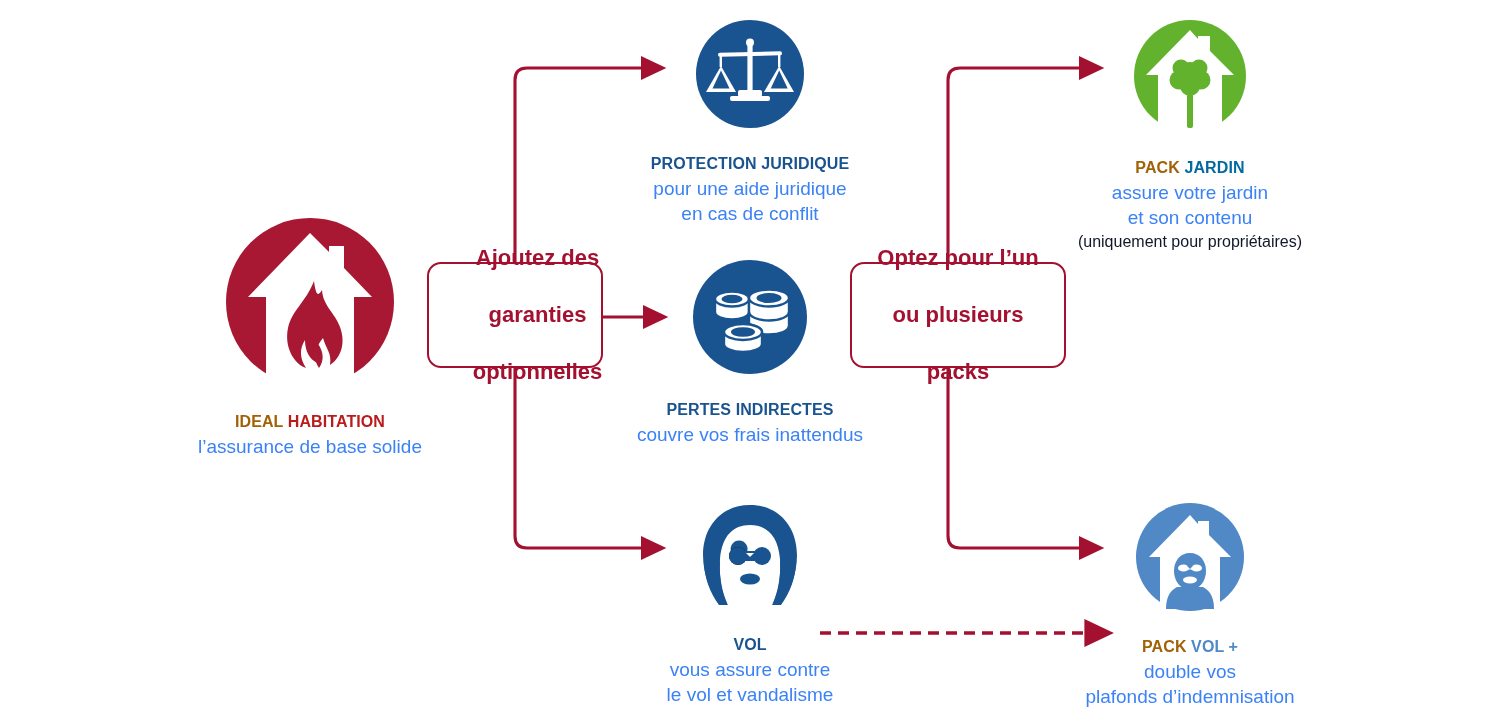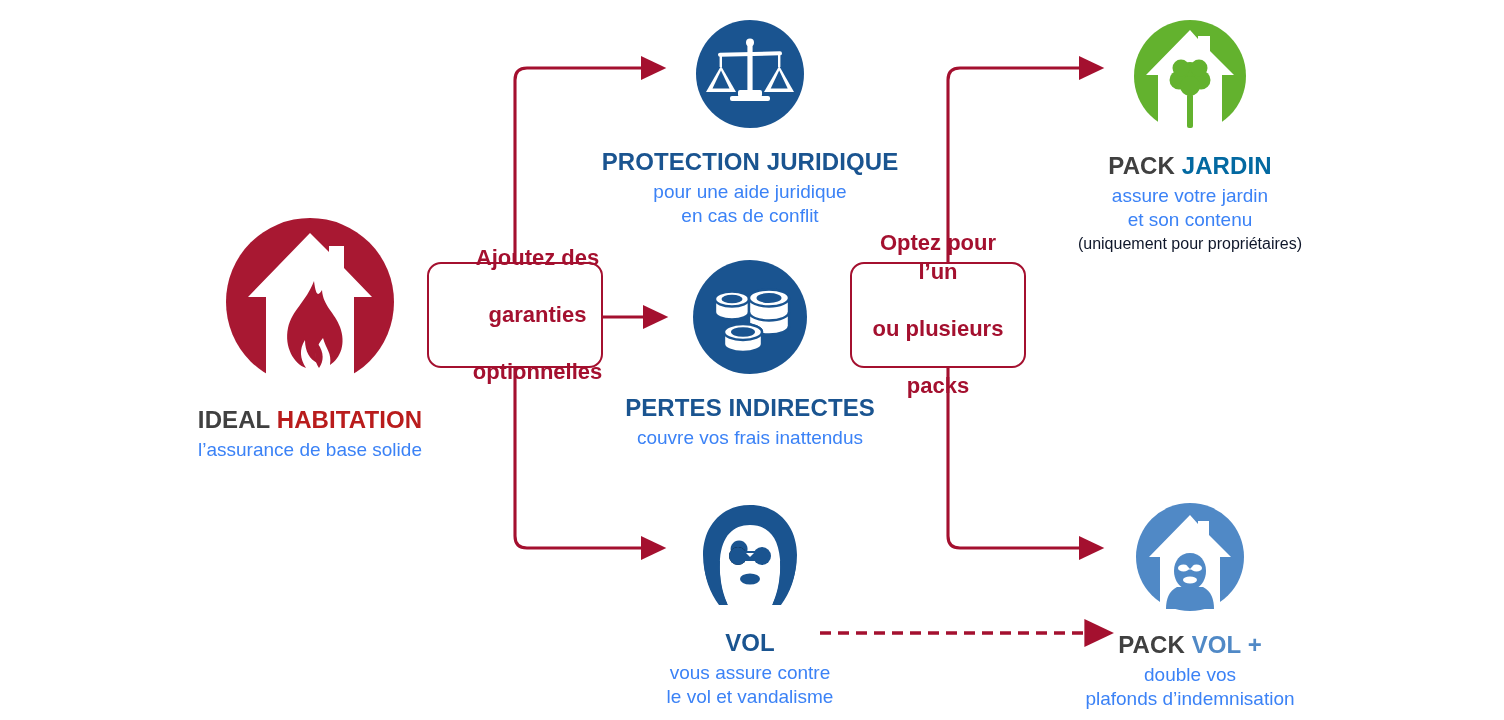--- a/index.html
+++ b/index.html
@@ -12,29 +12,29 @@
   }
   #stage{position:absolute;left:0;top:0;width:1504px;height:720px;}
 
   
   #wires{position:absolute;left:0;top:0;width:1504px;height:720px;}
 
   
   .node{position:absolute;text-align:center;}
   .node .icon{display:block;margin:0 auto;}
   .ttl{
-    font-size:24px;font-weight:bold;letter-spacing:.1px;
-    margin-top:20px;line-height:1.15;white-space:nowrap;text-align:center;
+    font-size:16px;font-weight:bold;letter-spacing:.1px;
+    margin-top:27px;line-height:1.15;white-space:nowrap;text-align:center;
   }
   .sub{
     font-size:19px;color:#3b82f6;line-height:1.28;margin-top:4px;
     font-weight:400;
   }
   .fine{font-size:16px;color:#0f172a;line-height:1.25;margin-top:2px;}
-  .dark{color:#404040;}
+  .dark{color:#a16207;}
   .red{color:#b91c1c;}
   .green{color:#0369a1;}
   .navy{color:#1a5490;}
   .midblue{color:#5089c6;}
 
   
   .callout{
     position:absolute;
     border:2.6px solid #a4102f;
     border-radius:14px;
@@ -189,21 +189,21 @@
 
       <ellipse cx="53" cy="76" rx="10" ry="5.5" fill="#1a5490"></ellipse>
     </svg>
     <div class="ttl navy">VOL</div>
     <div class="sub">
       <span>vous assure contre</span><br>
       <span>le vol et vandalisme</span>
     </div>
   </div>
 
-  <div class="callout" style="left:850px;top:262px;width:176px;height:106px;">
+  <div class="callout" style="left:850px;top:262px;width:216px;height:106px;">
     <span>
       <span>Optez pour l’un</span><br>
       <span>ou plusieurs</span><br>
       <span>packs</span>
     </span>
   </div>
 
   <div class="node" style="left:1040px;top:20px;width:300px;">
     <svg class="icon" width="112" height="112" viewBox="0 0 112 112">
       <circle cx="56" cy="56" r="56" fill="#63b22e"></circle>

